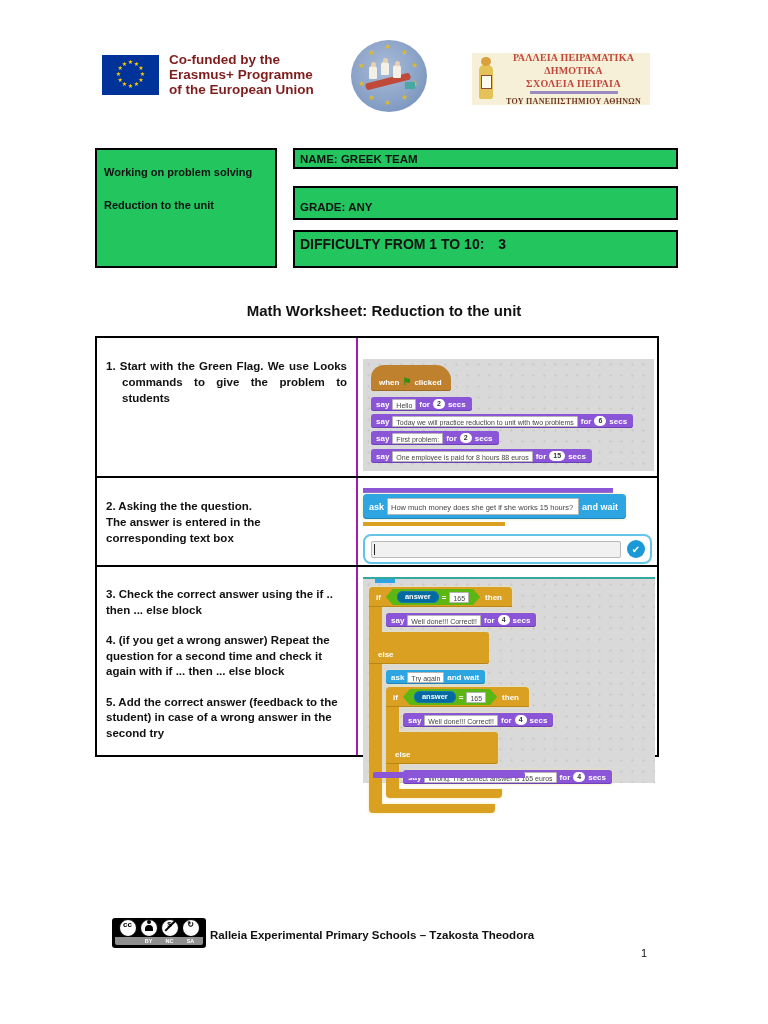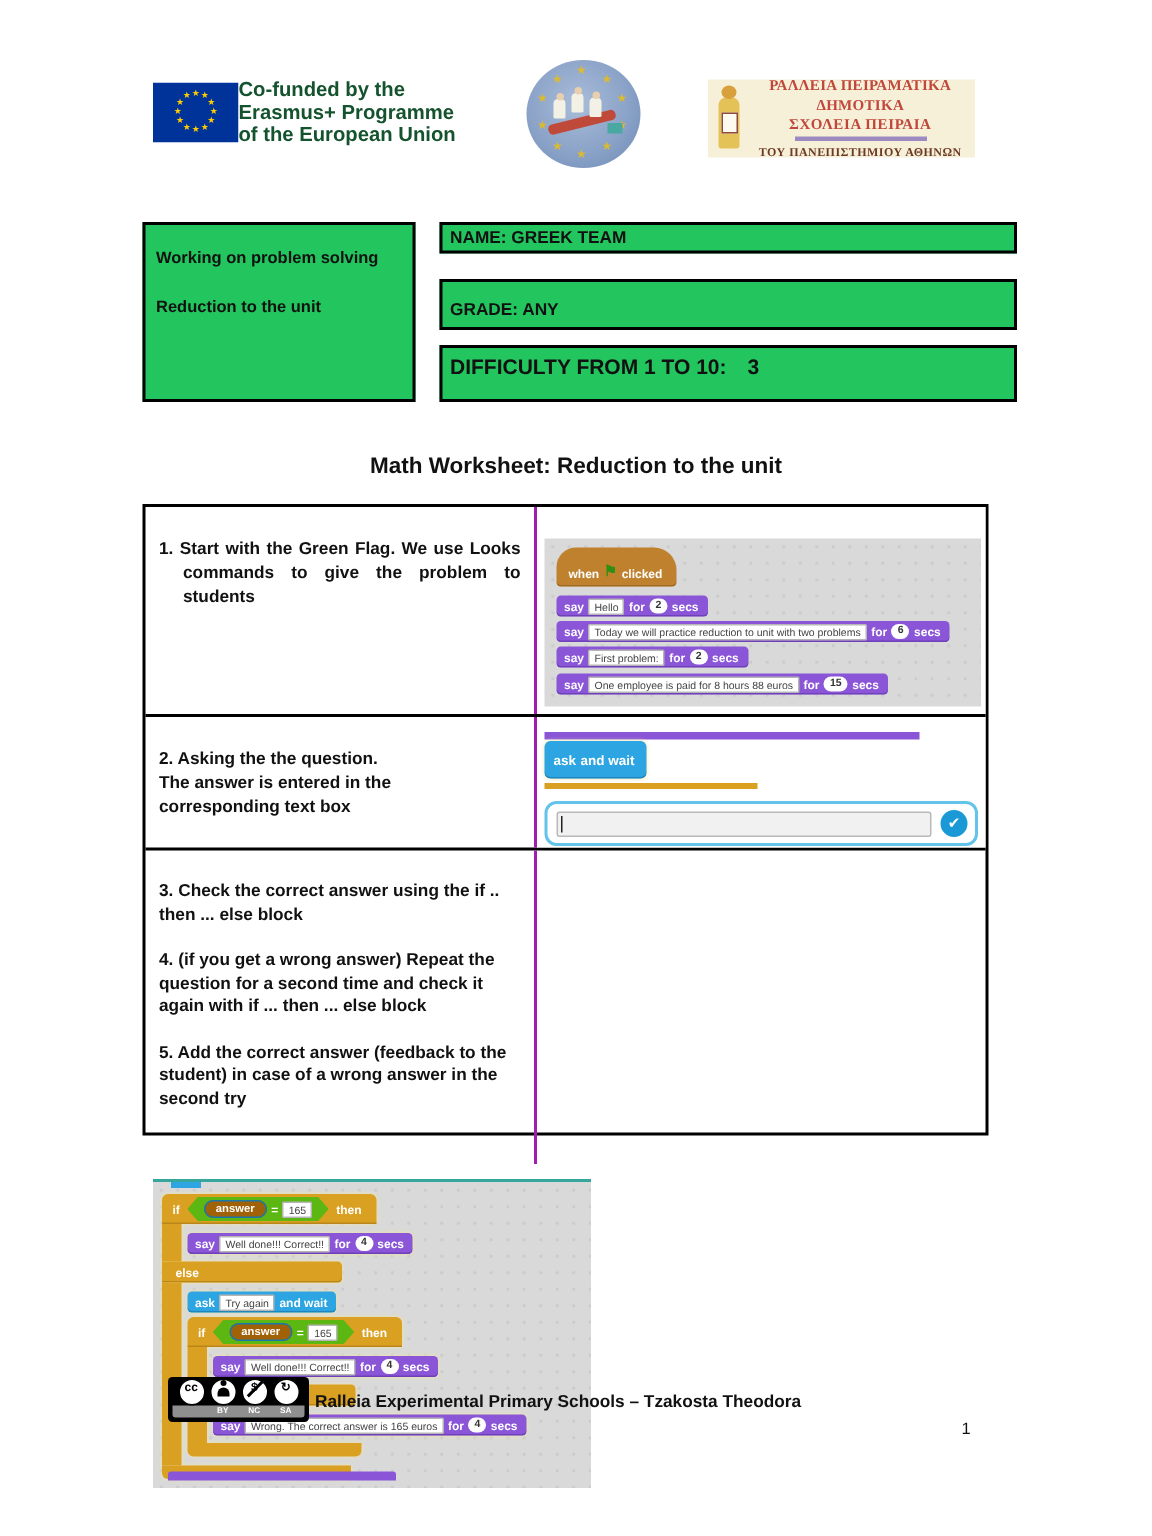--- a/index.html
+++ b/index.html
@@ -1,21 +1,21 @@
 <!DOCTYPE html>
 <html><head>
 <meta charset="utf-8">
 <style>
   * { margin:0; padding:0; box-sizing:border-box; }
   html,body { width:768px; height:1024px; }
   body { position:relative; background:#fff; font-family:"Liberation Sans", sans-serif; color:#111; overflow:hidden; }
 
   
   #eu-flag { position:absolute; left:102px; top:55px; width:57px; height:40px; }
-  #eu-text { position:absolute; left:159px; top:52px; font-size:13.5px; font-weight:600; color:#14532d; line-height:15px; }
+  #eu-text { position:absolute; left:169px; top:52px; font-size:13.5px; font-weight:600; color:#7f1d1d; line-height:15px; }
   #circle-logo { position:absolute; left:351px; top:40px; width:76px; height:72px; border-radius:50%;
     background:radial-gradient(circle at 45% 40%, #a9bcd9 0%, #8ba3c8 55%, #6d88b4 100%); }
   .clogo-star { position:absolute; font-size:8px; color:#ddbb2e; line-height:8px; }
   .clogo-sled { position:absolute; left:14px; top:38px; width:46px; height:7px; background:#c04a3a; border-radius:3px; transform:rotate(-14deg); }
   .clogo-fig { position:absolute; width:8px; height:13px; background:#f3f0e6; border-radius:3px 3px 1px 1px; }
   .clogo-fig::before { content:""; position:absolute; left:1.5px; top:-4px; width:5px; height:5px; border-radius:50%; background:#e8cfae; }
   .clogo-flag { position:absolute; right:12px; top:42px; width:10px; height:7px; background:#49a8a2; }
 
   #school-banner { position:absolute; left:472px; top:53px; width:178px; height:52px; background:#f6f0d9; display:flex; align-items:center; }
   #banner-figure { position:relative; width:22px; height:44px; margin-left:3px; flex:0 0 auto; }
@@ -39,21 +39,21 @@
 
   
   #worksheet-title { position:absolute; left:0; top:302px; width:768px; text-align:center; font-size:15px; font-weight:bold; }
 
   
   #main-table { position:absolute; left:95px; top:336px; width:564px; border:2px solid #000; }
   .trow { display:flex; border-bottom:2px solid #000; }
   .trow:last-child { border-bottom:none; }
   .tcell-l { width:261px; border-right:2px solid #a21caf; padding:20px 9px; font-size:11.5px; font-weight:600; line-height:16px; }
   .tcell-r { flex:1; position:relative; background:#fff; }
-  #row1 { height:140px; } #row2 { height:89px; } #row3 { height:188px;flex-direction:column; }
+  #row1 { height:140px; } #row2 { height:89px; } #row3 { height:188px; }
   .hang { padding-left:16px; text-indent:-16px; text-align:justify; }
   .boldest { font-weight:800; }
   .preline { white-space:pre-line; }
   #row3 .tcell-l p { margin-bottom:15px; line-height:15.5px; }
 
   
   .shot { position:absolute; background-color:#d9d9d9;
     background-image:radial-gradient(#cccccc 1px, transparent 1.2px); background-size:11px 11px; }
   #shot1 { left:5px; top:21px; width:291px; height:112px; }
   #shot3 { left:5px; top:10px; width:292px; height:206px; border-top:2px solid #35a79c; }
@@ -69,29 +69,29 @@
   .numo { background:#fff; color:#333; font-size:7px; font-weight:bold; padding:0 4px; height:10px; line-height:10px; border-radius:6px; }
   .hat { height:26px; border-radius:13px 15px 3px 3px; padding:6px 9px 0 8px; align-items:flex-end; padding-bottom:4px; }
   .flag-icon { color:#2e8f12; font-size:10px; line-height:10px; }
 
   
   .cwrap { position:absolute; color:#fff; font-size:8px; font-weight:bold;
     filter:drop-shadow(0 0 1.5px #f1e6a8); }
   .cwrap .cwrap-inner { filter:none; }
   .chead { display:flex; align-items:center; gap:5px; background:#d9a022; padding:0 10px 0 7px; height:20px; border-radius:4px 4px 0 0; width:max-content; min-width:132px; box-shadow:inset 0 -1px 0 #b9861a; }
   .cbody { border-left:13px solid #d9a022; padding:4px 0 3px 4px; width:max-content; }
-  .celse { background:#d9a022; height:14px; line-height:14px; padding:1px 9px; border-radius:0 3px 3px 0; width:120px; box-shadow:inset 0 -1px 0 #b9861a; }
+  .celse { background:#d9a022; height:14px; line-height:14px; padding:16px 9px; border-radius:0 3px 3px 0; width:120px; box-shadow:inset 0 -1px 0 #b9861a; }
   .cfoot { background:#d9a022; height:9px; width:126px; border-radius:0 0 4px 4px; }
   .cinner { position:relative; margin:3px 0; }
   .cinner .chead { min-width:132px; }
   .cinner .celse { width:112px; }
   .cinner .cfoot { width:116px; }
   .hex { display:inline-flex; align-items:center; gap:3px; background:#5cb712; padding:2px 11px; height:16px;
     clip-path:polygon(7px 0,calc(100% - 7px) 0,100% 50%,calc(100% - 7px) 100%,7px 100%,0 50%); }
-  .answer-pill { background:#a16207; border-radius:8px; padding:0 8px; height:12px; line-height:12px; font-size:7.5px; font-weight:bold; color:#fff; box-shadow:inset 0 0 0 1px #1679ad; }
+  .answer-pill { background:#0369a1; border-radius:8px; padding:0 8px; height:12px; line-height:12px; font-size:7.5px; font-weight:bold; color:#fff; box-shadow:inset 0 0 0 1px #1679ad; }
 
   
   .strip { position:absolute; }
   #strip-purple { left:5px; top:10px; width:250px; height:5px; background:#8a55d7; }
   #strip-orange { left:5px; top:44px; width:142px; height:4px; background:#d9a022; }
   #ask-main { left:5px; top:16px; height:25px; font-size:9px; border-radius:4px; padding:0 8px 0 6px; filter:drop-shadow(0 0 1.5px #efe3a0); }
   #ask-main .fld { height:17px; line-height:17px; font-size:7.5px; width:192px; }
   #answer-box { position:absolute; left:5px; top:56px; width:289px; height:30px; background:#fff; border:2px solid #64c3e8; border-radius:8px; display:flex; align-items:center; padding:0 5px 0 6px; }
   #answer-field { flex:1; height:17px; background:#f1f1f1; border:1px solid #b9b9b9; border-radius:2px; display:flex; align-items:center; padding-left:2px; margin-right:6px; }
   #answer-caret { width:1px; height:11px; background:#222; }
@@ -234,20 +234,21 @@
   </div>
 
   <div class="trow" id="row2">
     <div class="tcell-l preline">2.  Asking the the question.
 The answer is entered in the
 corresponding text box</div>
     <div class="tcell-r">
       <div class="strip" id="strip-purple"></div>
       <div class="sblk sensing" id="ask-main">
         <span>ask</span>
+        <span class="fld">How much money does she get if she works 15 hours?</span>
         <span>and wait</span>
       </div>
       <div class="strip" id="strip-orange"></div>
       <div id="answer-box">
         <div id="answer-field">
           <div id="answer-caret"></div>
           <span></span>
         </div>
         <div id="answer-check">
           <span>✔</span>

